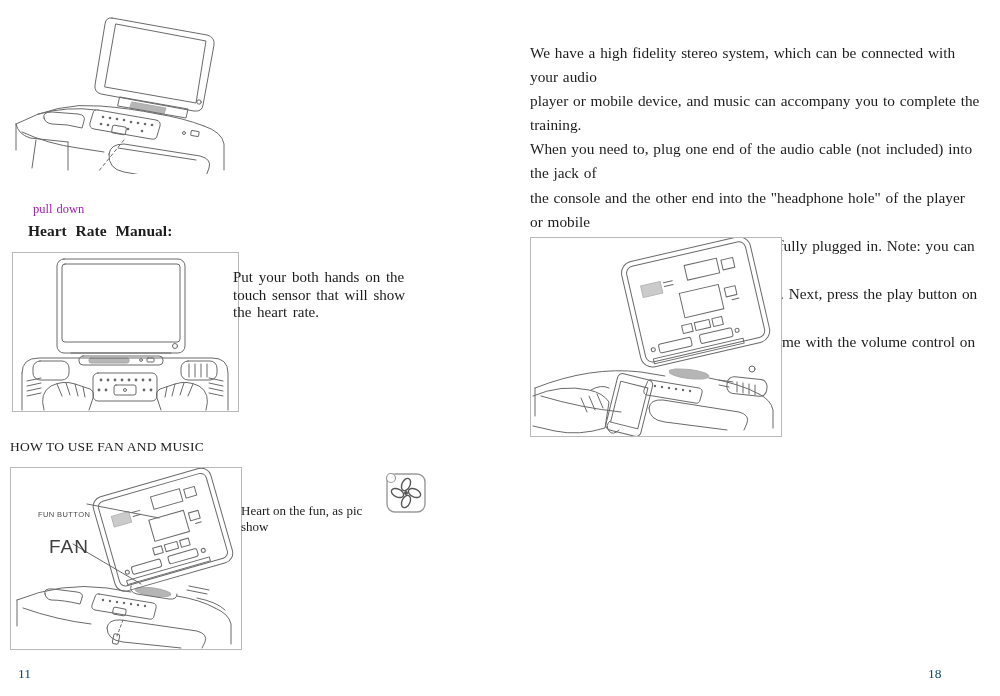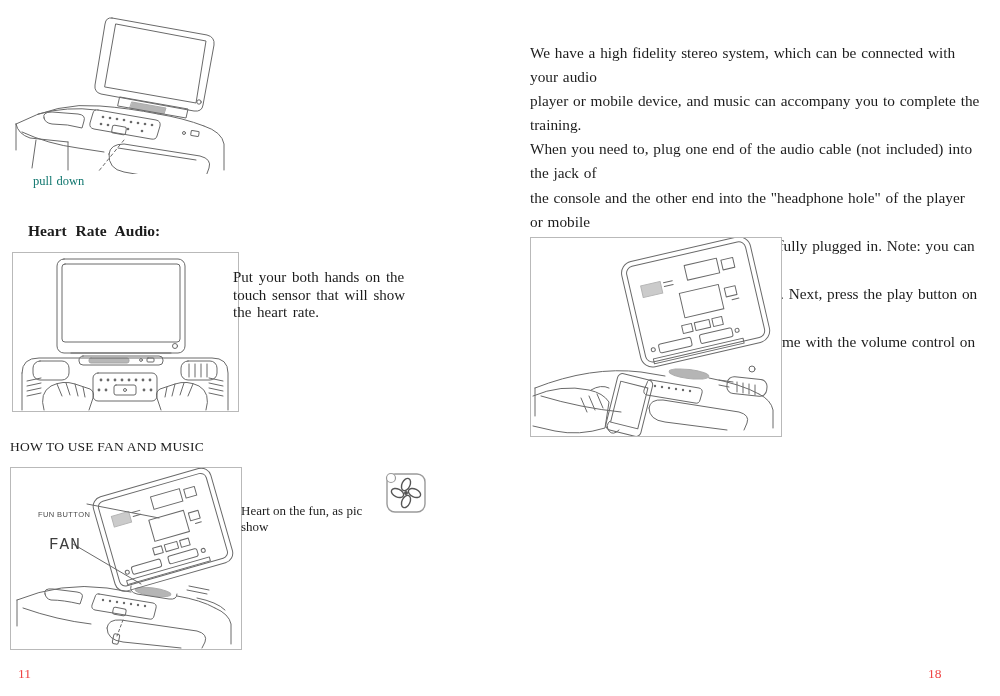--- a/index.html
+++ b/index.html
@@ -6,26 +6,26 @@
   #page{position:relative;width:1000px;height:696px;background:#ffffff;overflow:hidden;
         font-family:"Liberation Serif","DejaVu Serif",serif;color:#1c1c1c;}
   .abs{position:absolute;}
   .multiline{white-space:pre-line;}
   .body-text{font-size:15px;line-height:23px;word-spacing:2px;}
   .body-text-tight{font-size:15px;line-height:17.5px;word-spacing:2px;}
   .right-para{font-size:15.3px;line-height:24.1px;word-spacing:1px;}
   .h1{font-size:15.5px;font-weight:bold;word-spacing:5px;}
   .h2{font-size:13.5px;letter-spacing:.2px;}
   .caption{font-size:13px;}
-  .small-label{font-size:12.5px;color:#0f766e;word-spacing:1px;}
+  .small-label{font-size:12.5px;color:#a21caf;word-spacing:1px;margin-top:28px;}
   .fig-label-sm{font-family:"Liberation Sans","DejaVu Sans",sans-serif;font-size:7.5px;
                 letter-spacing:.4px;color:#4a4a4a;margin-top:12px;}
-  .fig-label-md{font-family:Liberation Mono, monospace;font-size:16px;
+  .fig-label-md{font-family:Liberation Sans, sans-serif;font-size:19px;
                 letter-spacing:1px;color:#3f3f3f;}
-  .page-num{font-size:13.5px;color:#ef4444;}
+  .page-num{font-size:13.5px;color:#0c4a6e;}
   .boxed{border:1px solid #b9b9b9;background:#fff;}
   svg{display:block;}
 </style>
 </head>
 <body>
 
 <div id="page">
 
   <div class="abs" style="left:8px;top:2px;width:225px;height:172px;">
     <svg width="225" height="172" viewBox="0 0 225 172">
@@ -63,21 +63,21 @@
         <path d="M8,122 L8,148 M14,130 Q40,142 70,146 L96,150"></path>
         <path d="M196,124 Q214,130 216,142 L216,168"></path>
         <path d="M60,140 L60,168 M28,138 L24,166"></path>
         <path d="M116,138 L90,170" stroke-dasharray="3,3"></path>
       </g>
     </svg>
   </div>
   <div class="abs small-label" style="left:33px;top:174px;">pull down</div>
 
 
-  <div class="abs h1" style="left:28px;top:222px;">Heart Rate Audio:</div>
+  <div class="abs h1" style="left:28px;top:222px;">Heart Rate Manual:</div>
 
   <div class="abs boxed" style="left:12px;top:252px;width:225px;height:158px;">
     <svg width="225" height="158" viewBox="0 0 225 158">
       <g stroke="#6a6a6a" fill="none" stroke-width="1" stroke-linejoin="round" stroke-linecap="round">
         <rect x="44" y="6" width="128" height="94" rx="7"></rect>
         <rect x="49" y="11" width="118" height="78" rx="3"></rect>
         <circle cx="162" cy="93" r="2.5"></circle>
         <path d="M58,100 L158,100"></path>
         <rect x="66" y="103" width="84" height="9" rx="4"></rect>
         <rect x="76" y="105" width="40" height="5" rx="2" fill="#888888" opacity=".6"></rect>

